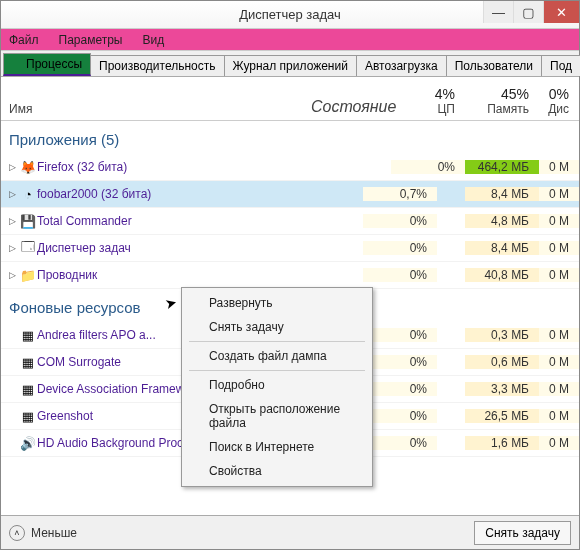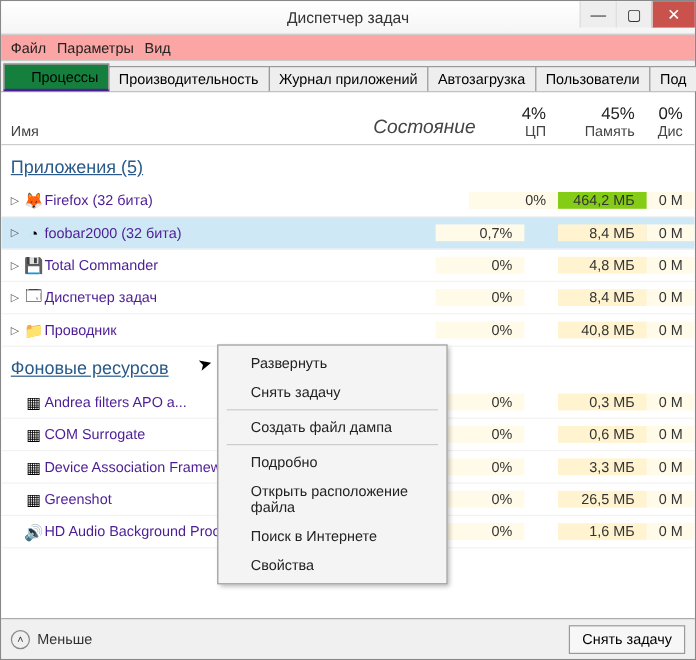--- a/index.html
+++ b/index.html
@@ -3,35 +3,35 @@
 <meta charset="utf-8">
 <style>
 * { box-sizing: border-box; margin: 0; padding: 0; font-family: "Segoe UI", Tahoma, sans-serif; }
 body { width: 580px; height: 550px; background: #fff; overflow: hidden; font-size: 12px; }
 .window { width: 100%; height: 100%; border: 1px solid #888; display: flex; flex-direction: column; background: #f0f0f0; }
 .titlebar { height: 28px; background: linear-gradient(#fff,#f5f5f5); display: flex; align-items: center; position: relative; border-bottom: 1px solid #ccc; }
 .title { flex: 1; text-align: center; font-size: 13px; color: #333; }
 .win-btns { display: flex; height: 22px; position: absolute; right: 0; top: 0; }
 .win-btn { width: 30px; display: flex; align-items: center; justify-content: center; font-size: 13px; color: #333; border-left: 1px solid #ddd; background: #eee; }
 .win-btn.close { background: #c9524c; color: #fff; width: 36px; }
-.menubar { height: 22px; display: flex; align-items: center; gap: 9px; padding: 0 8px; background: #fca5a5; border-bottom: 1px solid #ccc; }
+.menubar { height: 22px; display: flex; align-items: center; gap: 20px; padding: 0 8px; background: #ec4899; border-bottom: 1px solid #ccc; }
 .menu-item { font-size: 12px; color: #222; }
 .tabs { display: flex; align-items: flex-end; background: #f0f0f0; border-bottom: 1px solid #aaa; padding: 2px 2px 0 2px; }
 .tab { padding: 3px 8px; font-size: 12px; border: 1px solid #999; border-bottom: none; background: #eee; margin-right: -1px; white-space: nowrap; }
 .tab.active { background: #15803d; border-bottom: 2px solid #4c1d95; position: relative; z-index: 2; padding-left: 22px; }
 .tab-scroll { display: flex; margin-left: auto; }
 .tab-scroll span { border: 1px solid #999; width: 14px; height: 18px; display: flex; align-items: center; justify-content: center; font-size: 9px; background: #eee; }
 .content { flex: 1; background: #fff; display: flex; flex-direction: column; overflow: hidden; position: relative; }
 .cols-header { display: flex; border-bottom: 1px solid #ccc; height: 44px; align-items: flex-end; padding-bottom: 4px; }
 .col-name { flex: 1; padding-left: 8px; font-size: 12px; color: #444; }
 .col { width: 74px; text-align: right; padding-right: 10px; font-size: 12px; color: #444; }
 .col .pct { font-size: 14px; color: #222; display: block; }
 .col-status { width: 80px; text-align: left; font-size: 16px; color: #444; font-style: italic; }
 .list { flex: 1; overflow: hidden; }
-.section-hdr { font-size: 15px; color: #2a5a8a; padding: 10px 8px 6px; text-decoration: underline; }
+.section-hdr { font-size: 15px; color: #2a5a8a; padding: 10px 8px 6px; }
 .row { display: flex; align-items: center; height: 27px; padding-left: 8px; border-bottom: 1px solid #f2f2f2; }
 .row.selected { background: #cfe8f6; }
 .exp { width: 10px; font-size: 9px; color: #555; }
 .ico { width: 18px; text-align: center; font-size: 13px; }
 .pname { flex: 1; font-size: 12px; color: #4c1d95; white-space: nowrap; overflow: hidden; text-overflow: ellipsis; }
 .cell { width: 74px; text-align: right; padding-right: 10px; font-size: 12px; color: #333; }
 .cell.hot { background: #84cc16; }
 .cell.warm { background: #fff3d0; margin-left: 28px; }
 .cell.cool { background: #fffbe8; }
 .status-cell { width: 80px; }

